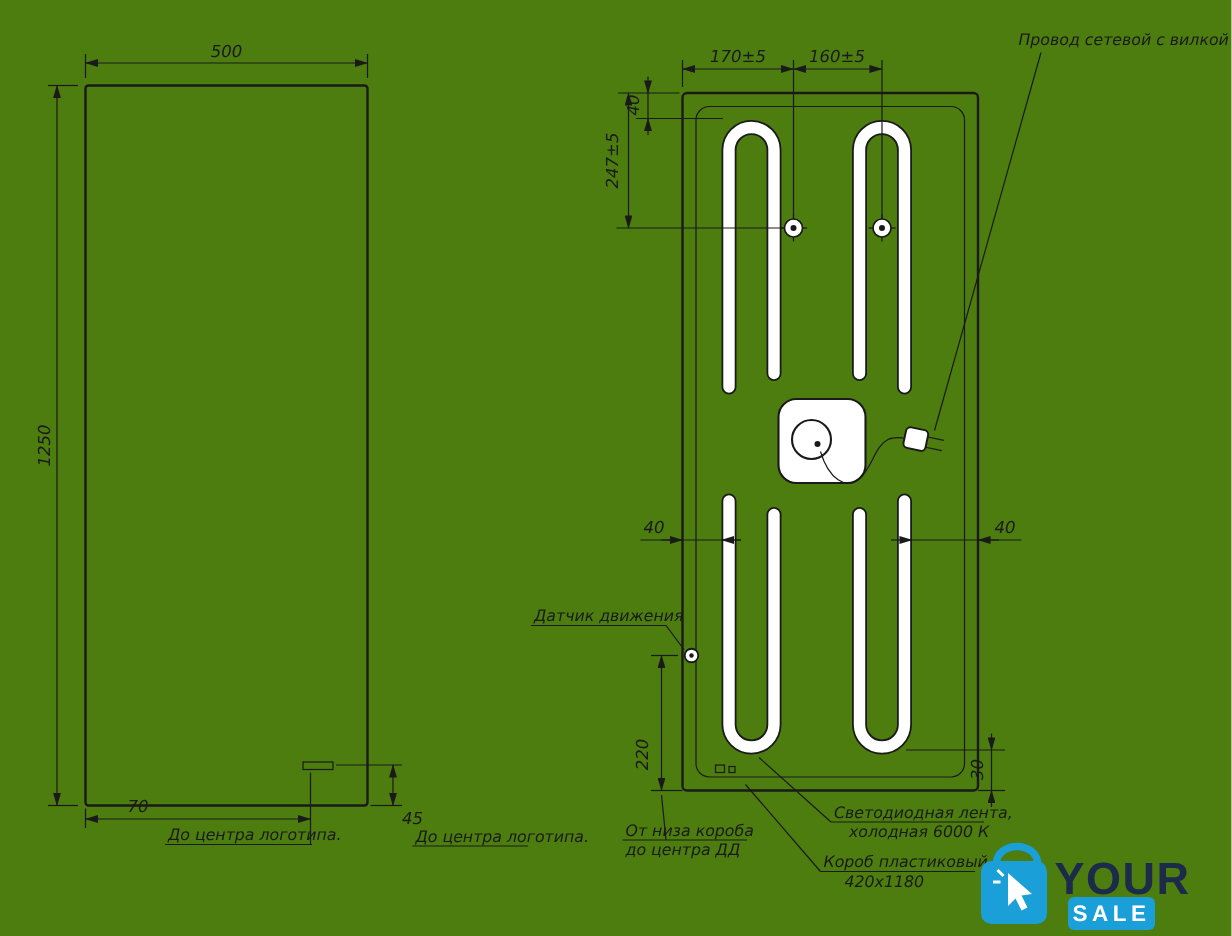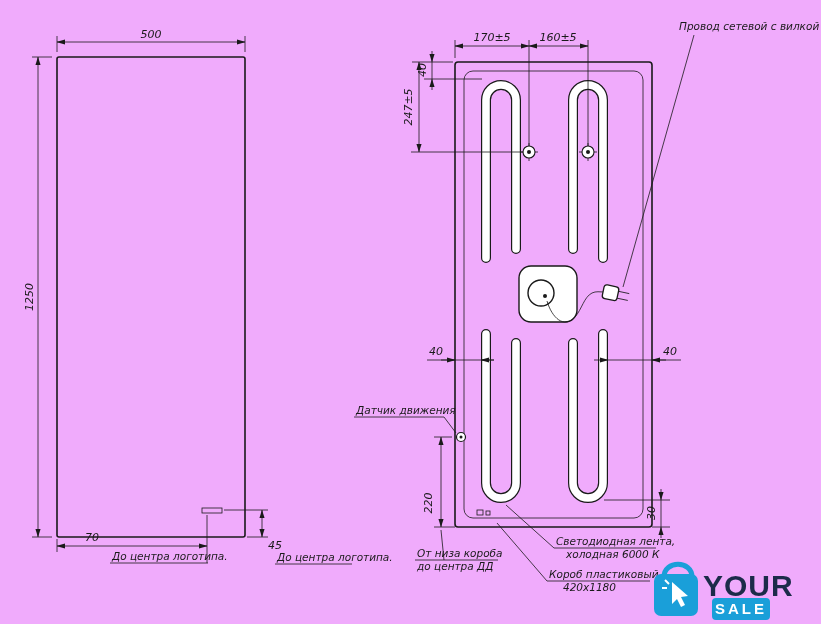--- a/index.html
+++ b/index.html
@@ -1,16 +1,16 @@
 <!DOCTYPE html>
 <html><head>
 <meta charset="utf-8">
 <style>
   html,body{margin:0;padding:0;background:#ffffff;}
-  .canvas{position:relative;width:821px;height:624px;background:#f0abfc;overflow:hidden;
+  .canvas{position:relative;width:821px;height:624px;background:#4d7c0f;overflow:hidden;
           font-family:"DejaVu Sans",sans-serif;}
   svg{position:absolute;left:0;top:0;}
   .outline{fill:none;stroke:#1a1a1a;stroke-width:1.6;}
   .thin{fill:none;stroke:#1a1a1a;stroke-width:0.8;}
   .dimline{fill:none;stroke:#1a1a1a;stroke-width:0.8;}
   .track-b{fill:none;stroke:#1a1a1a;stroke-width:10;stroke-linecap:round;stroke-linejoin:round;}
   .track-w{fill:none;stroke:#ffffff;stroke-width:7.6;stroke-linecap:round;stroke-linejoin:round;}
   .dim{font:italic 11px "DejaVu Sans",sans-serif;fill:#1a1a1a;}
   .lbl{font:italic 10.5px "DejaVu Sans",sans-serif;fill:#1a1a1a;}
   .brand-top{font-family:"Liberation Sans",sans-serif;font-weight:bold;font-size:30px;letter-spacing:1px;}

